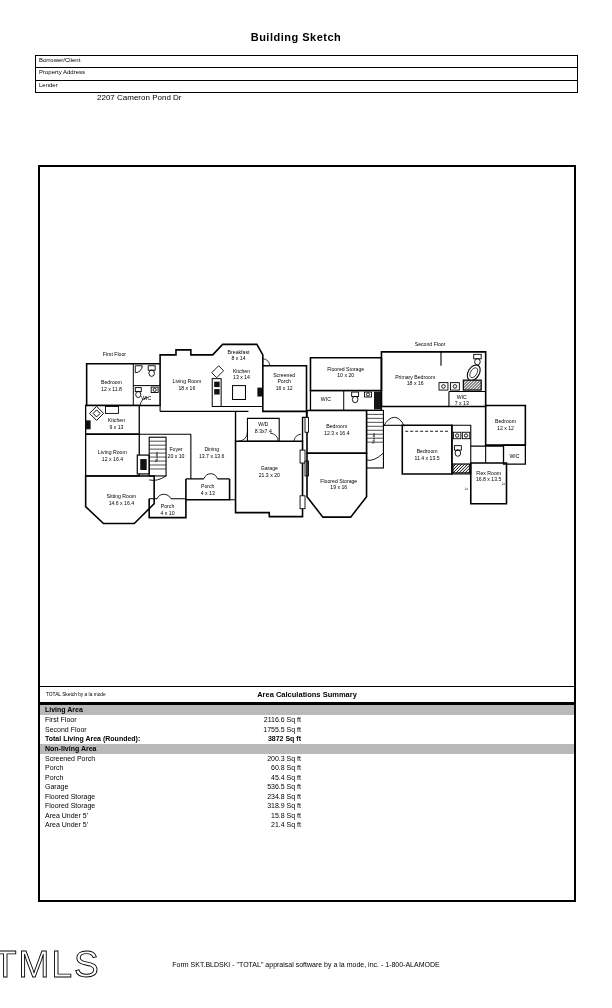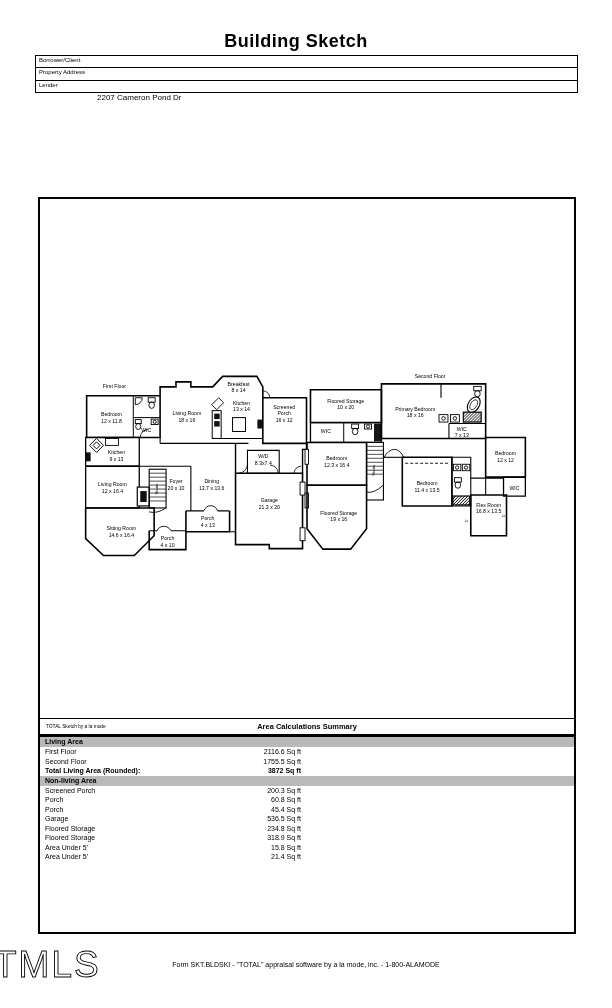--- a/index.html
+++ b/index.html
@@ -1,29 +1,29 @@
 <!DOCTYPE html>
 <html><head>
 <meta charset="utf-8">
 <style>
   html,body{margin:0;padding:0;background:#fff;}
   .page{position:relative;width:612px;height:1008px;background:#fff;
         font-family:"Liberation Sans",sans-serif;color:#000;overflow:hidden;}
   .title{position:absolute;top:31px;left:0;width:592px;text-align:center;
-         font-size:18px;font-weight:bold;letter-spacing:.5px;}
+         font-size:11px;font-weight:bold;letter-spacing:.5px;}
   
   .form{position:absolute;left:35px;top:55px;width:541px;border:1px solid #000;}
   .frow{position:relative;border-top:1px solid #000;height:11px;}
   .frow:first-child{border-top:none;}
   .frow.tall{height:12px;}
   .flabel{position:absolute;left:3px;top:1px;font-size:6px;}
   .fvalue{position:absolute;top:1px;font-size:8px;}
   
   .sketchbox{position:absolute;left:38px;top:165px;width:534px;height:733px;
-             border:2px solid #000;margin-top:32px;}
+             border:2px solid #000;}
   .plan{position:absolute;left:0;top:0;}
   
   .summary{position:absolute;left:0;top:519px;width:534px;border-top:1px solid #000;}
   .sumhead{position:relative;height:15px;border-bottom:3px solid #000;}
   .watermark{position:absolute;left:6px;top:5px;font-size:4.8px;}
   .sumtitle{position:absolute;left:0;top:3px;width:100%;text-align:center;
             font-size:7.5px;font-weight:bold;}
   .gbar{height:10px;background:#b9b9b9;font-size:7px;font-weight:bold;
         line-height:10px;padding-left:5px;}
   .srow{position:relative;height:9.5px;font-size:7px;line-height:9.5px;}

